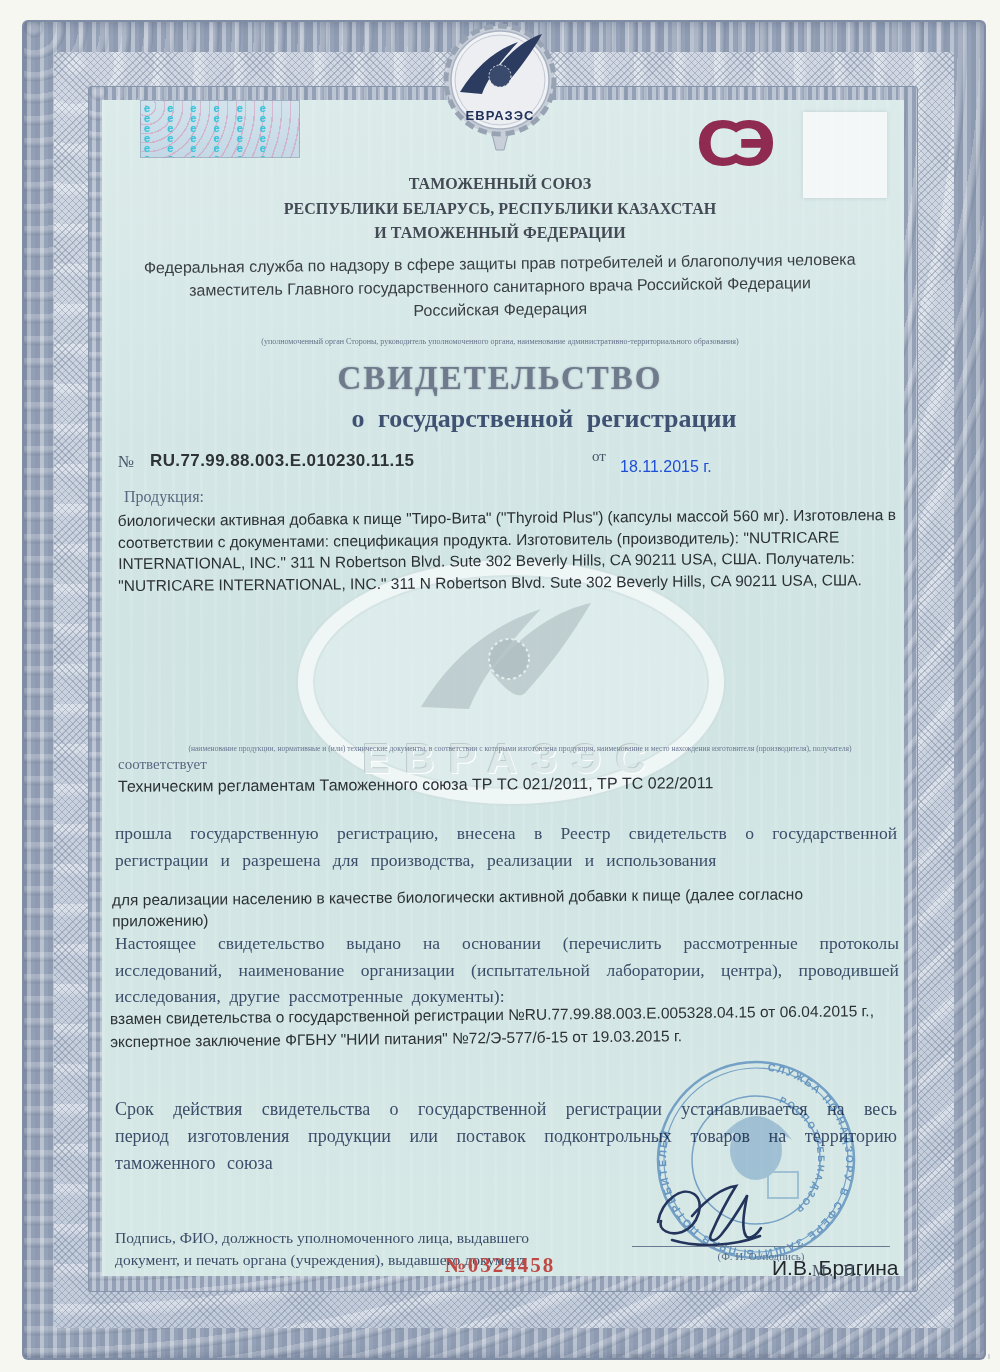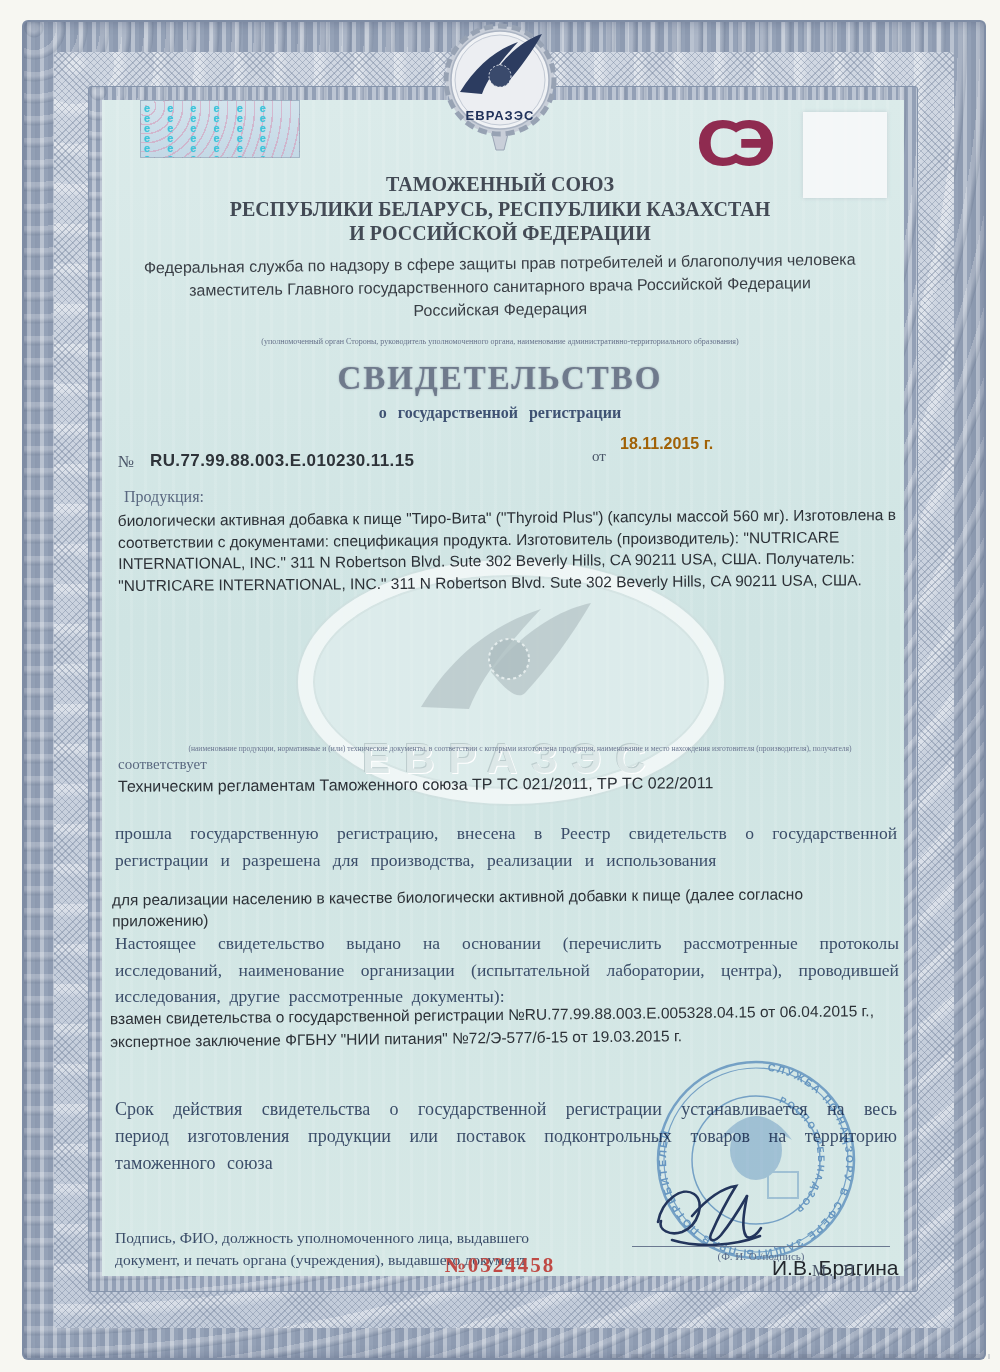--- a/index.html
+++ b/index.html
@@ -43,35 +43,35 @@
   .watermark{position:absolute;left:298px;top:560px;width:396px;height:214px;z-index:1;
     border-radius:50%;border:15px solid rgba(246,250,250,.75);
     background:rgba(235,243,243,.45);box-shadow:0 0 0 2px rgba(205,220,220,.5), inset 0 0 0 2px rgba(205,220,220,.5);}
   .watermark .wm-text{position:absolute;left:0;right:0;bottom:6px;text-align:center;
     font-family:"Liberation Sans",sans-serif;font-weight:bold;font-size:42px;letter-spacing:14px;
     color:#dde8e8;text-shadow:1px 1px 0 #ffffff,-1px -1px 0 #bccccd;}
   .watermark svg{position:absolute;left:78px;top:12px;}
   
   .t{position:absolute;z-index:5;}
   .hdr{left:100px;top:172px;width:800px;text-align:center;font-weight:bold;
-       font-size:20px;line-height:24.5px;color:#434a55;}
+       font-size:16px;line-height:24.5px;color:#434a55;}
   .org{left:100px;top:252px;width:800px;text-align:center;
        font-family:"Liberation Sans",sans-serif;font-size:16px;line-height:23px;color:#393e45;
        transform:rotate(-0.7deg);}
   .org-caption{left:100px;top:337px;width:800px;text-align:center;font-size:8px;color:#66718a;}
   .title-main{left:100px;top:360px;width:800px;text-align:center;font-weight:bold;
        font-size:33px;letter-spacing:2px;color:#6f7a8c;text-shadow:0 0 2px rgba(100,110,130,.55);}
   .title-sub{left:100px;top:404px;width:800px;text-align:center;font-weight:bold;
-       font-size:16px;word-spacing:7px;color:#3f5273;}
+       font-size:26px;word-spacing:7px;color:#3f5273;padding-left:44px;}
   .num-label{left:118px;top:452px;font-size:17px;color:#4a5568;}
   .num-value{left:150px;top:451px;font-family:"Liberation Sans",sans-serif;font-weight:600;
        font-size:17px;letter-spacing:.4px;color:#2e3339;}
   .from-label{left:592px;top:448px;font-size:15px;color:#4a5568;}
-  .date-value{left:620px;top:435px;font-family:"Liberation Sans",sans-serif;font-weight:700;
-       font-size:16px;color:#a16207;}
+  .date-value{left:620px;top:458px;font-family:"Liberation Sans",sans-serif;font-weight:400;
+       font-size:16px;color:#1d4ed8;}
   .product-label{left:124px;top:488px;font-size:16px;color:#5a6880;}
   .product-text{left:118px;top:507px;width:792px;font-family:"Liberation Sans",sans-serif;
        font-size:15.5px;line-height:21.5px;color:#2c3137;transform:rotate(-0.45deg);}
   .product-caption{left:120px;top:744px;width:800px;text-align:center;font-size:7.6px;color:#6b7690;}
   .conform-lead{left:118px;top:756px;font-size:15px;color:#5a6880;}
   .conform-text{left:118px;top:776px;font-family:"Liberation Sans",sans-serif;font-size:16px;
        color:#2c3137;transform:rotate(-0.35deg);}
   .passed{left:115px;top:820px;width:782px;font-size:17.5px;line-height:27px;
        text-align:justify;word-spacing:.45em;color:#3b4d69;}
   .usage{left:112px;top:886px;width:780px;font-family:"Liberation Sans",sans-serif;
@@ -129,21 +129,21 @@
       <path d="M100,85 C130,45 170,22 200,16 C180,50 158,80 134,106 C126,114 112,100 100,85 Z" fill="#b6c4c7" opacity=".75"></path>
       <circle cx="118" cy="72" r="20" fill="#aebec1" opacity=".8"></circle>
       <circle cx="118" cy="72" r="20" fill="none" stroke="#e4ecec" stroke-width="2" stroke-dasharray="3 3"></circle>
     </svg>
     <div class="wm-text">ЕВРАЗЭС</div>
   </div>
 
   <div class="t hdr">
     <div>ТАМОЖЕННЫЙ СОЮЗ</div>
     <div>РЕСПУБЛИКИ БЕЛАРУСЬ, РЕСПУБЛИКИ КАЗАХСТАН</div>
-    <div>И РОССИЙСКОЙ ФЕДЕРАЦИИ</div>
+    <div>И ТАМОЖЕННЫЙ ФЕДЕРАЦИИ</div>
   </div>
   <div class="t org">
     <div>Федеральная служба по надзору в сфере защиты прав потребителей и благополучия человека</div>
     <div>заместитель Главного государственного санитарного врача Российской Федерации</div>
     <div>Российская Федерация</div>
   </div>
   <div class="t org-caption">(уполномоченный орган Стороны, руководитель уполномоченного органа, наименование административно-территориального образования)</div>
 
   <div class="t title-main">СВИДЕТЕЛЬСТВО</div>
   <div class="t title-sub">о государственной регистрации</div>

